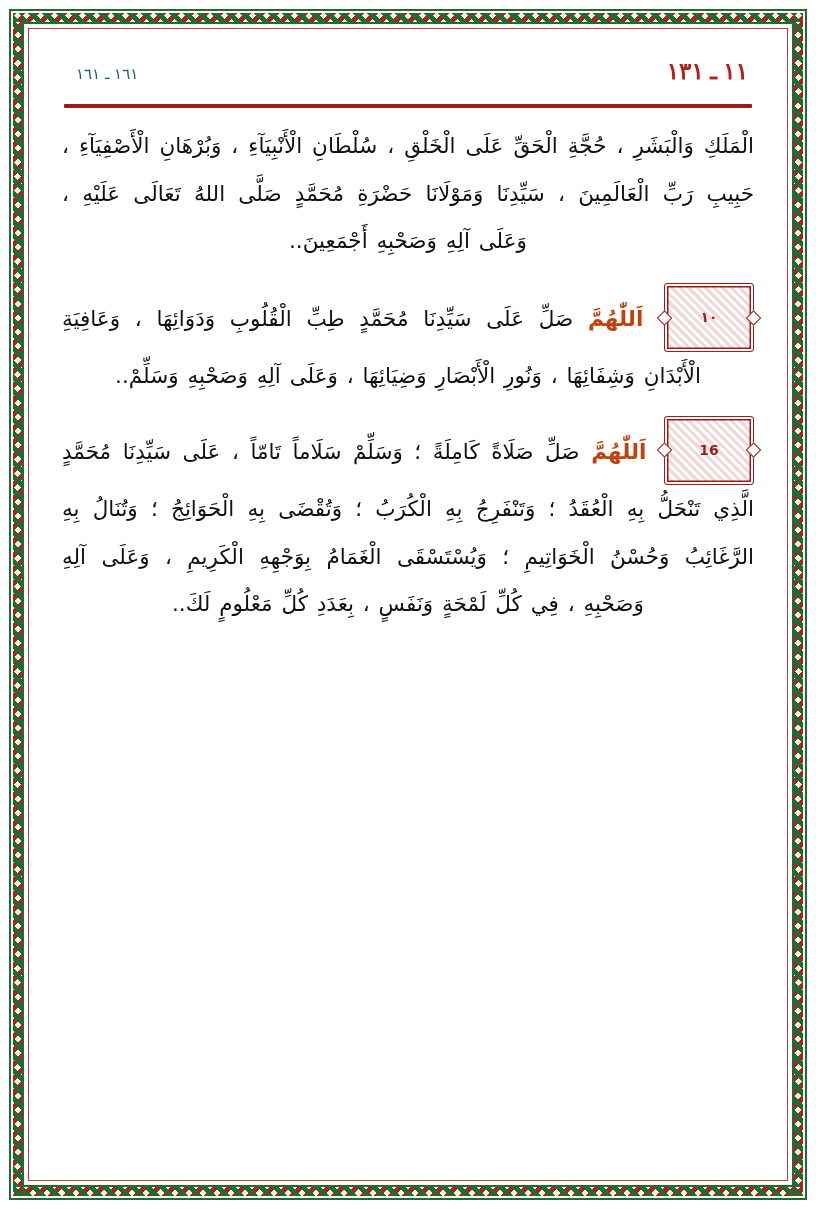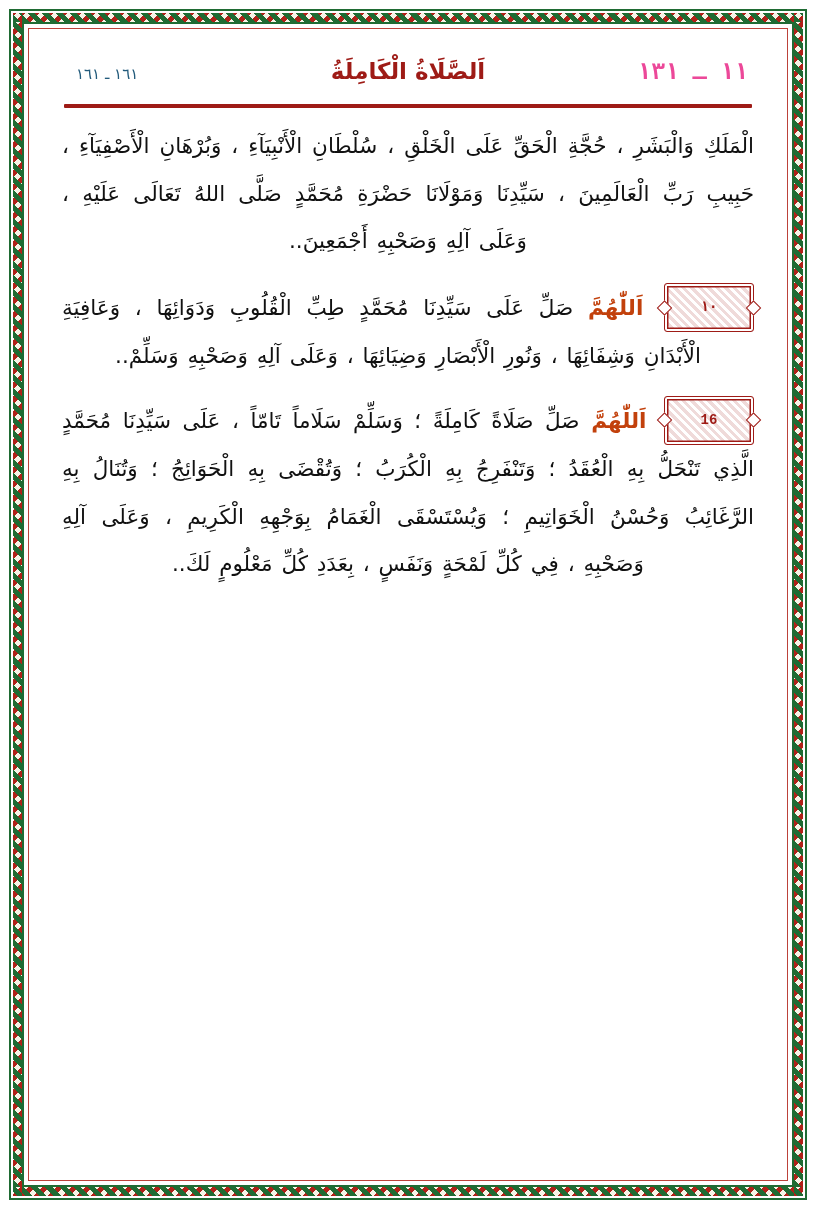--- a/index.html
+++ b/index.html
@@ -93,26 +93,26 @@
   .header {
     position: relative;
     display: flex;
     align-items: baseline;
     justify-content: space-between;
     direction: rtl;
     height: 40px;
     padding: 0 6px;
   }
   .header-page-number {
-    color: #ec4899;
+    color: #b91c1c;
     font-size: 23px;
     font-weight: bold;
     letter-spacing: 1px;
     white-space: nowrap;
-    font-family: Liberation Mono, monospace;
+    font-family: Liberation Sans, sans-serif;
   }
   .header-title {
     color: #9e1b16;
     font-size: 23px;
     font-weight: bold;
     white-space: nowrap;
     font-family: "DejaVu Sans", sans-serif;
     position: absolute;
     left: 0; right: 0;
     text-align: center;
@@ -154,34 +154,33 @@
     margin-top: 14px;
   }
   .para.block-2 { margin-top: 18px; }
   .para.block-3 { margin-top: 16px; }
 
   
   .marker {
     display: inline-block;
     position: relative;
     min-width: 56px;
-    padding: 8px 16px;
+    padding: 18px 16px;
     margin-left: 6px;
     color: #9e1b16;
     font-size: 14px;
     font-weight: bold;
     text-align: center;
     vertical-align: 4px;
     border: 1.5px solid #9e1b16;
     background:
       repeating-linear-gradient(45deg, rgba(158,27,22,.16) 0 3px, transparent 3px 6px),
       #ffffff;
     box-shadow: inset 0 0 0 2px #ffffff, inset 0 0 0 3.5px #9e1b16;
     border-radius: 3px;
-    font-family: Liberation Mono, monospace;
   }
   .marker::before,
   .marker::after {
     content: "";
     position: absolute;
     top: 50%;
     transform: translateY(-50%) rotate(45deg);
     width: 9px;
     height: 9px;
     background: #ffffff;
@@ -203,21 +202,20 @@
   <div class="border-outer"></div>
   <div class="border-band"></div>
   <div class="border-band-inner-mask"></div>
   <div class="border-inner-line"></div>
   <div class="border-thin-line"></div>
 
   <div class="content">
 
     <div class="header">
       <div class="header-page-number">١١ ـ ١٣١</div>
-      <div class="header-title">اَلصَّلَاةُ الْكَامِلَةُ</div>
       <div class="header-faint">١٦١ ـ ١٦١</div>
     </div>
 
     <div class="header-rule"></div>
 
     <div class="body-text">
 
       <p class="para first">
         <span>الْمَلَكِ وَالْبَشَرِ ، حُجَّةِ الْحَقِّ عَلَى الْخَلْقِ ، سُلْطَانِ الْأَنْبِيَآءِ ،</span>
         <span>وَبُرْهَانِ الْأَصْفِيَآءِ ، حَبِيبِ رَبِّ الْعَالَمِينَ ، سَيِّدِنَا وَمَوْلَانَا</span>

